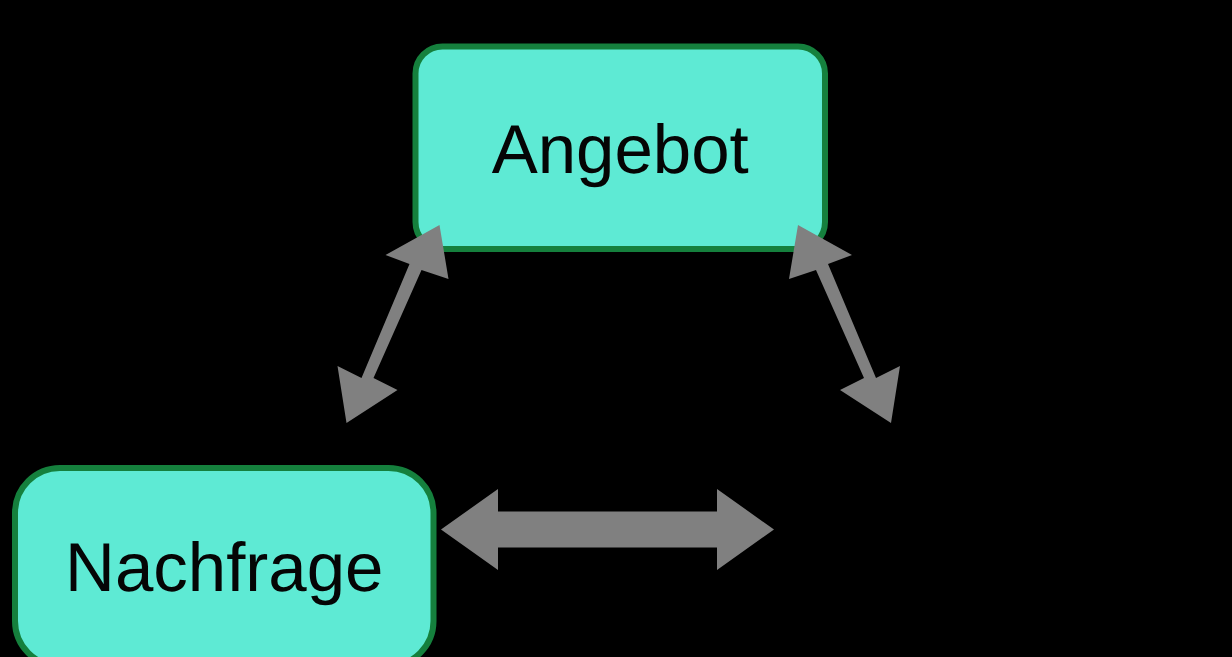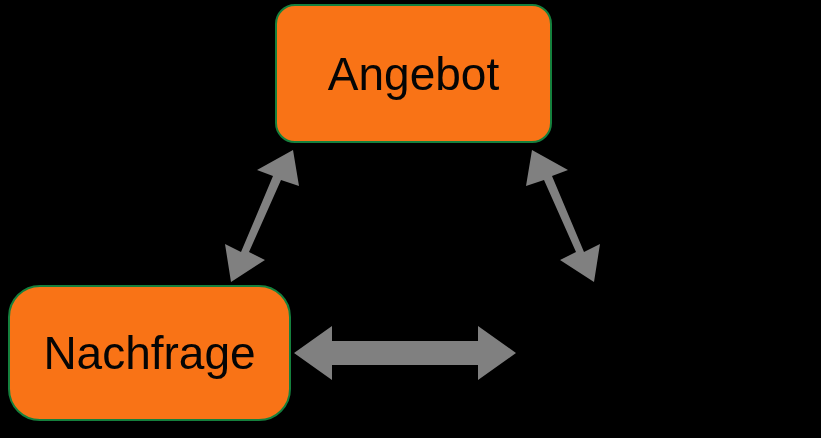--- a/index.html
+++ b/index.html
@@ -10,27 +10,28 @@
   #canvas {
     position: relative;
     width: 821px;
     height: 438px;
     background: #000000;
     overflow: hidden;
   }
   .node {
     position: absolute;
     box-sizing: border-box;
-    background: #f97316;
-    border: 2px solid #15803d;
+    background: #5eead4;
+    border: 4px solid #15803d;
     border-radius: 20px;
     display: flex;
     align-items: center;
     justify-content: center;
     box-shadow: 2px 2px 3px rgba(0,0,0,0.55);
+    margin-top: 25px;
   }
   .node-label {
     font-family: "Liberation Sans", sans-serif;
     font-size: 46px;
     font-weight: 400;
     color: #050505;
     line-height: 1;
     letter-spacing: 0px;
     white-space: nowrap;
   }

